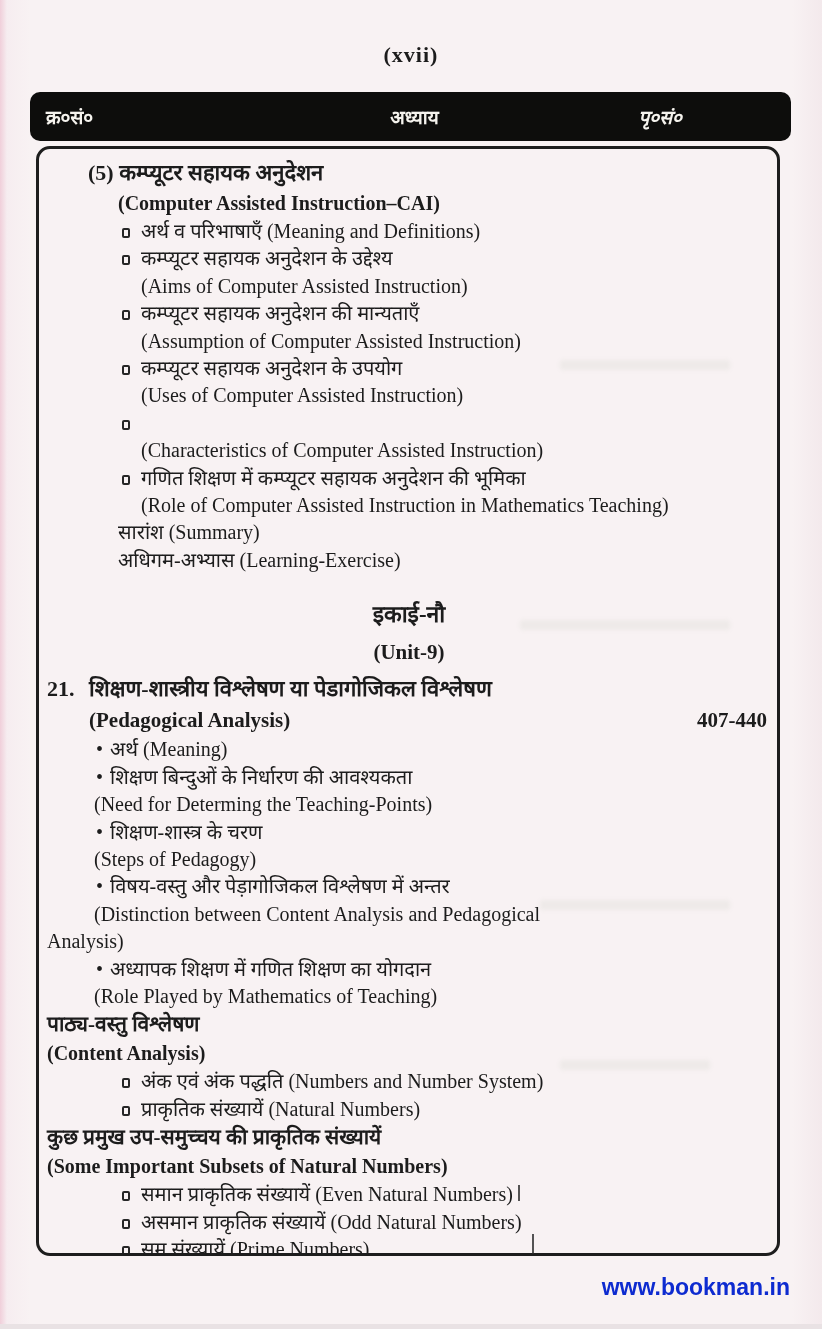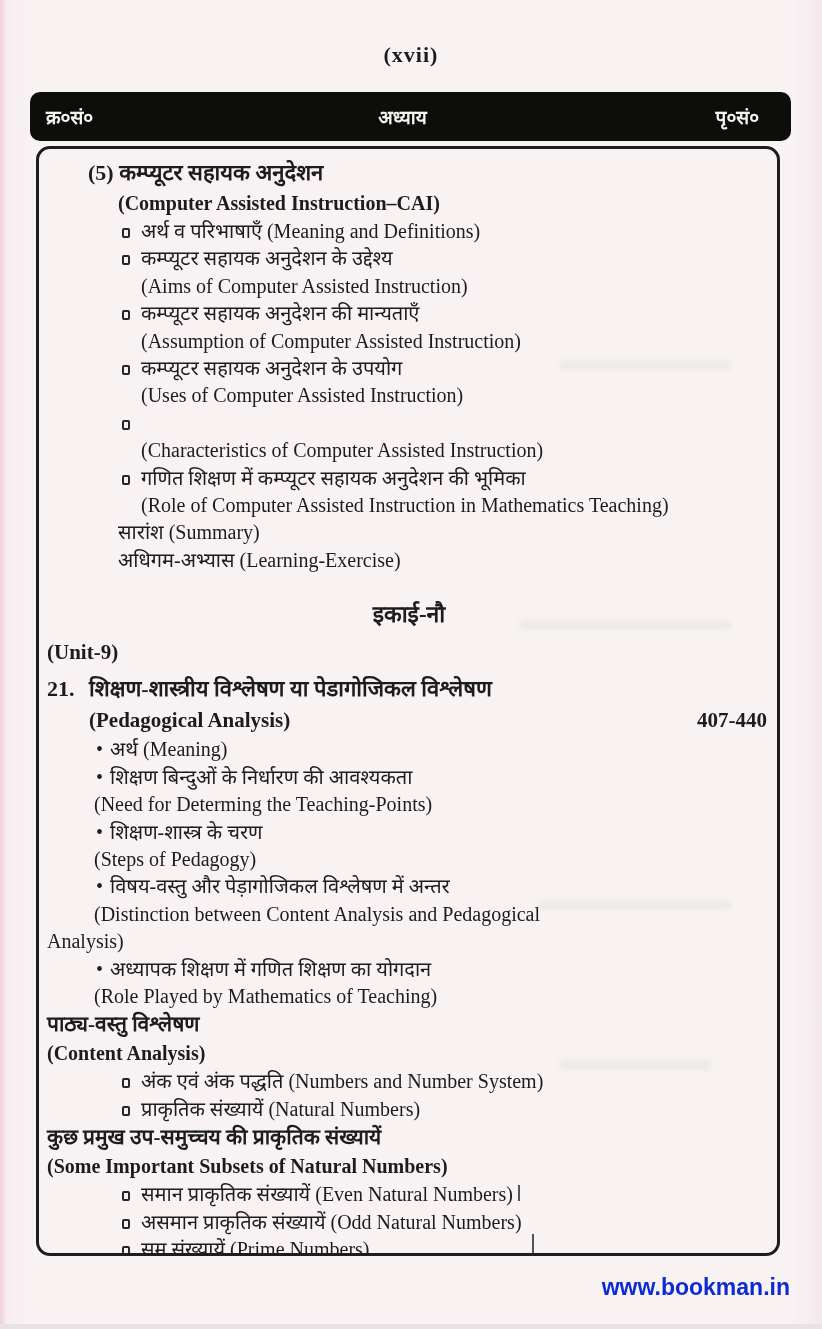--- a/index.html
+++ b/index.html
@@ -19,36 +19,36 @@
   .header-bar{
     position:absolute;left:30px;top:92px;width:761px;height:49px;
     background:#0d0d0c;border-radius:10px;
     display:flex;align-items:center;
     color:#f5f3ee;font-weight:bold;font-size:19px;
     padding:0;box-sizing:border-box;
   }
   .header-bar .col{flex:1;}
   .header-bar .col.left{text-align:left;padding-left:16px;}
   .header-bar .col.mid{text-align:center;}
-  .header-bar .col.right{text-align:right;padding-right:32px;}
+  .header-bar .col.right{text-align:center;padding-right:8px;font-style:italic;}
   .content-box{
     position:absolute;left:36px;top:146px;width:744px;height:1110px;
     border:3px solid #1d1d1d;border-radius:14px;
     box-sizing:border-box;
     padding:8px 6px 0 8px;
     overflow:hidden;
   }
   .line{position:relative;line-height:27.4px;font-size:20px;white-space:nowrap;}
   .t-h-hi   {margin-left:41px;font-weight:bold;font-size:22px;line-height:31px;}
   .t-h-en   {margin-left:71px;font-weight:bold;line-height:30px;}
   .t-sq     {margin-left:75px;}
   .t-cont   {margin-left:94px;}
   .t-plain  {margin-left:71px;}
   .t-center-hi{text-align:center;font-weight:bold;font-size:23px;line-height:34px;margin-top:24px;}
-  .t-center-en{text-align:left;font-weight:bold;font-size:21px;line-height:32px;margin-top:4px;margin-bottom:4px;}
+  .t-center-en{text-align:center;font-weight:bold;font-size:21px;line-height:32px;margin-top:4px;margin-bottom:4px;}
   .t-num-hi {margin-left:0;font-weight:bold;font-size:22px;line-height:33px;}
   .t-num-hi .num{display:inline-block;width:42px;}
   .t-num-en {margin-left:42px;font-weight:bold;font-size:21px;line-height:31px;}
   .t-num-en .pages{position:absolute;right:4px;top:0;font-weight:bold;}
   .t-dot    {margin-left:49px;}
   .t-dot-cont{margin-left:47px;}
   .t-margin {margin-left:0;}
   .t-lh-hi  {margin-left:0;font-weight:bold;font-size:21px;line-height:29px;}
   .t-lh-en  {margin-left:0;font-weight:bold;line-height:29px;}
   .sq-bullet{

